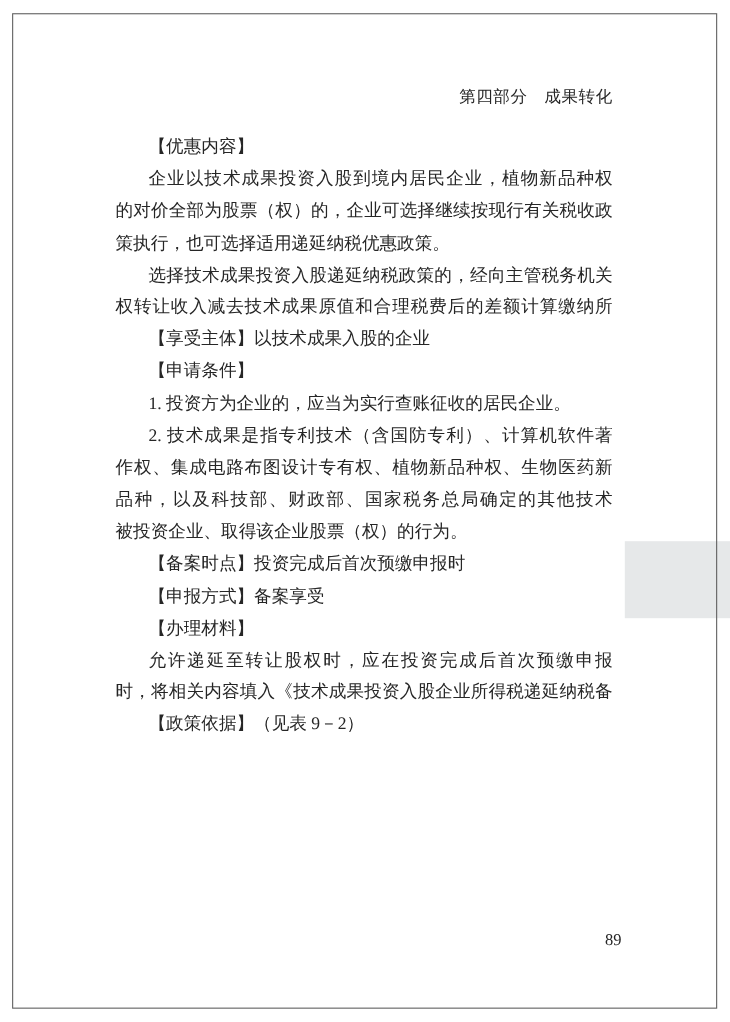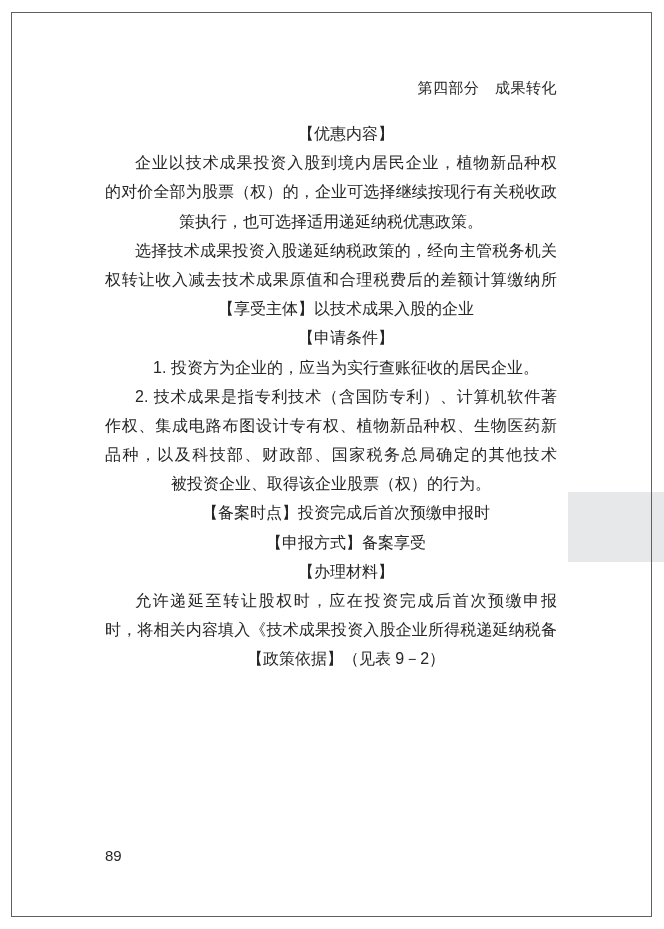--- a/index.html
+++ b/index.html
@@ -12,21 +12,21 @@
     margin: 0;
     padding: 0;
     background: var(--bg);
   }
   .page {
     position: relative;
     width: 664px;
     height: 929px;
     background: var(--bg);
     overflow: hidden;
-    font-family: Liberation Sans, sans-serif;
+    font-family: Liberation Serif, serif;
     color: var(--text);
   }
   
   .edge-highlight {
     position: absolute;
     left: 568px;
     top: 492px;
     width: 96px;
     height: 70px;
     background: var(--highlight);
@@ -59,35 +59,36 @@
     position: absolute;
     left: 105px;
     top: 119px;
     width: 452px;
     font-size: 16px;
     z-index: 3;
   }
   .line {
     height: 29.2px;
     line-height: 29.2px;
-    text-align: center;
+    text-align: left;
   }
   .line.indent {
     text-indent: 30px;
   }
   .line.justify {
     text-align: justify;
     text-align-last: justify;
     text-justify: inter-character;
   }
   .page-number {
     position: absolute;
     left: 105px;
     top: 847px;
     width: 460px;
+    text-align: right;
     font-size: 15px;
     z-index: 3;
   }
 </style>
 </head>
 <body>
 
 <div class="page">
   <div class="edge-highlight"></div>
   <div class="page-frame"></div>

